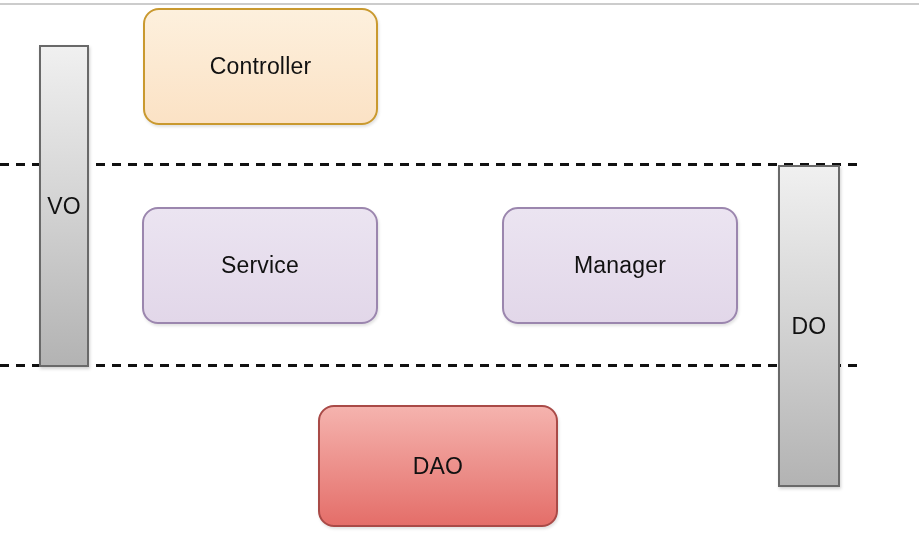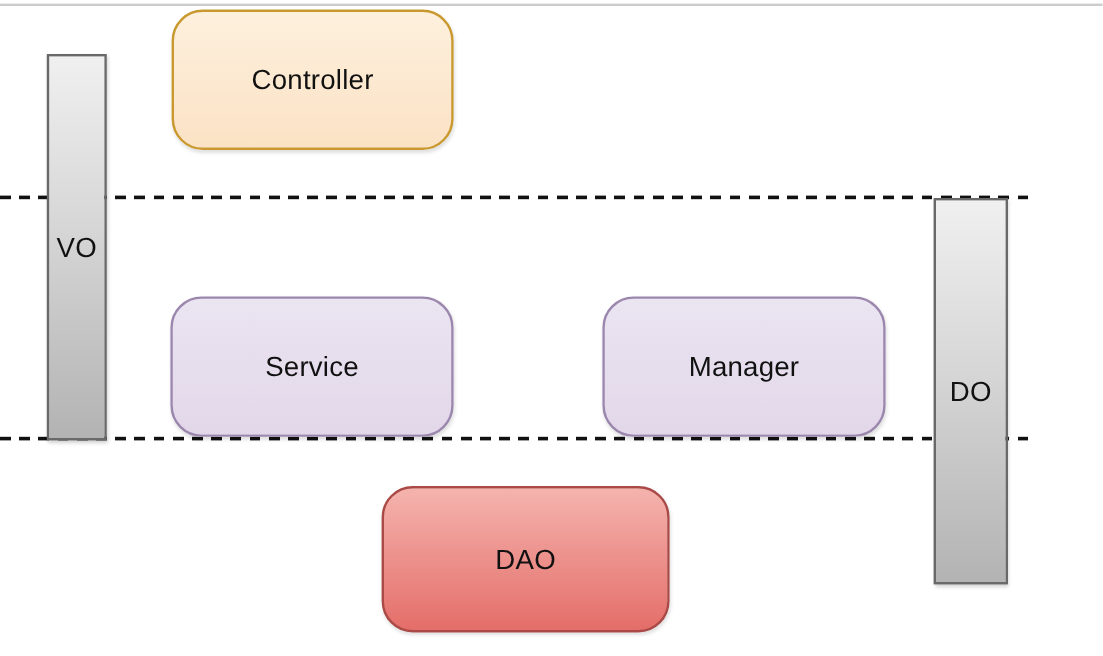--- a/index.html
+++ b/index.html
@@ -43,31 +43,30 @@
     position: absolute;
     box-sizing: border-box;
     display: flex;
     align-items: center;
     justify-content: center;
     font-size: 23px;
     color: #111111;
     letter-spacing: 0.2px;
   }
   .box {
-    border-radius: 26px;
+    border-radius: 16px;
     box-shadow: 1px 2px 3px rgba(0,0,0,0.12);
   }
   .peach {
     background: linear-gradient(180deg, var(--peach-fill-top, #fdf0dd) 0%, var(--peach-fill-bottom, #fbe2c5) 100%);
     border: 2px solid var(--peach-border, #c9992f);
   }
   .lavender {
     background: linear-gradient(180deg, var(--lavender-fill-top, #ebe4f1) 0%, var(--lavender-fill-bottom, #e2d7e9) 100%);
     border: 2px solid var(--lavender-border, #9b86ae);
-    margin-top: 40px;
   }
   .red {
     background: linear-gradient(180deg, var(--red-fill-top, #f5b3ae) 0%, var(--red-fill-bottom, #e46e69) 100%);
     border: 2px solid var(--red-border, #a94a47);
   }
   .bar {
     background: linear-gradient(180deg, var(--gray-fill-top, #f0f0f0) 0%, #d6d6d6 45%, var(--gray-fill-bottom, #b3b3b3) 100%);
     border: 2px solid var(--gray-border, #696969);
     box-shadow: 1px 2px 3px rgba(0,0,0,0.18);
   }

